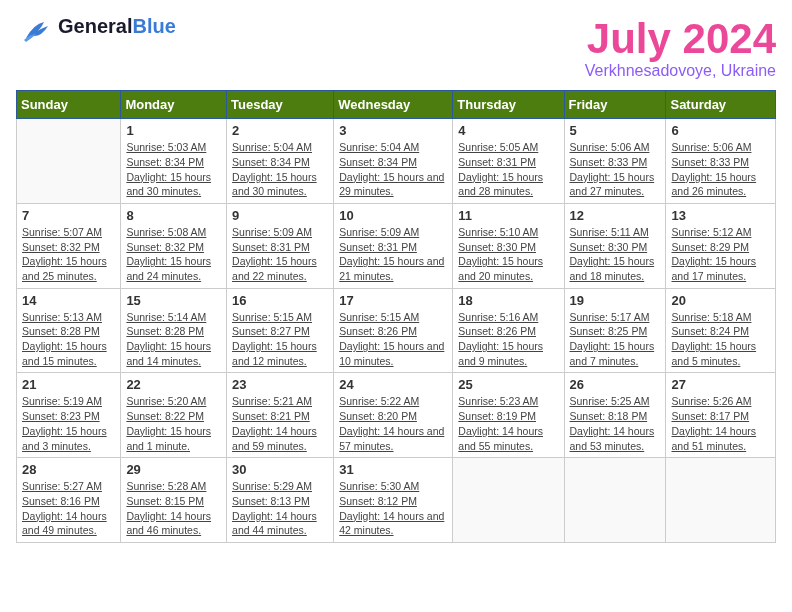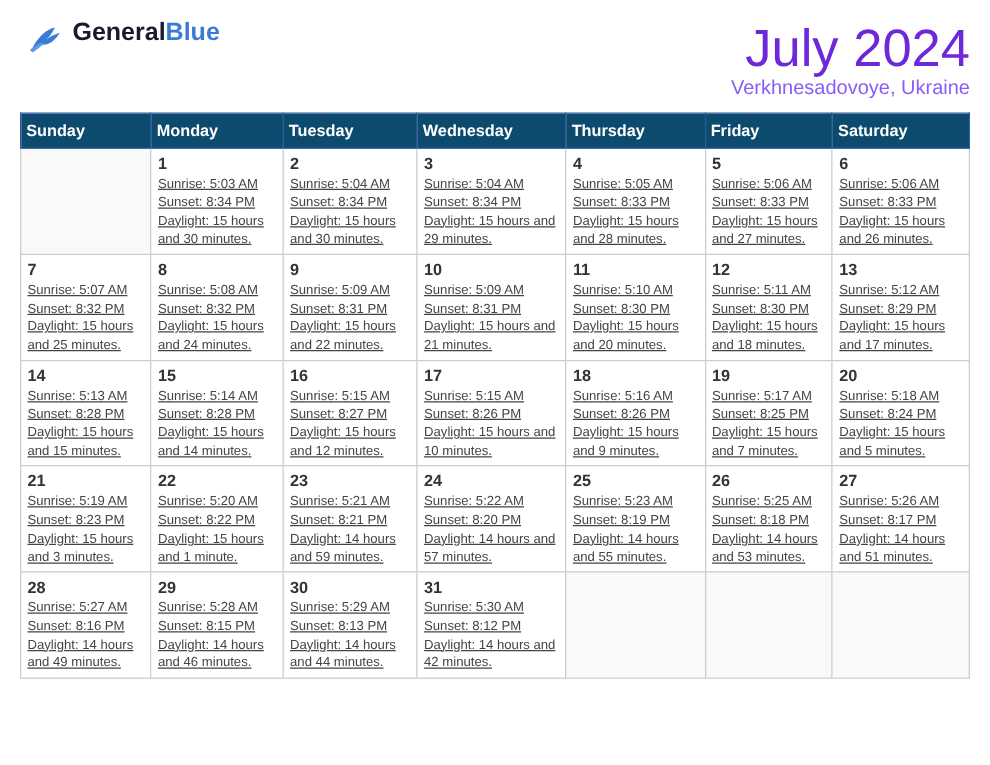--- a/index.html
+++ b/index.html
@@ -23,35 +23,35 @@
     }
     .logo-line {
       display: flex;
       align-items: flex-start;
     }
     .title-area {
       text-align: right;
     }
     .month-title {
       font-size: 42px;
-      font-weight: normal;
-      color: #6d28d9;
+      font-weight: bold;
+      color: #ec4899;
       line-height: 1.1;
     }
     .subtitle {
       font-size: 16px;
       color: #8b5cf6;
     }
     table {
       width: 100%;
       border-collapse: collapse;
       font-size: 11px;
     }
     thead tr th {
-      background-color: #0c4a6e;
+      background-color: #4d7c0f;
       color: #fff;
       padding: 6px 4px;
       text-align: left;
       font-size: 13px;
       font-weight: bold;
       border: 1px solid #2a5a9a;
     }
     tbody tr td {
       border: 1px solid #ccc;
       vertical-align: top;
@@ -135,21 +135,21 @@
         </td>
         <td>
           <span class="day-number">3</span>
           <div class="day-info" style="white-space: pre-line;">Sunrise: 5:04 AM
 Sunset: 8:34 PM
 Daylight: 15 hours and 29 minutes.</div>
         </td>
         <td>
           <span class="day-number">4</span>
           <div class="day-info" style="white-space: pre-line;">Sunrise: 5:05 AM
-Sunset: 8:33 PM
+Sunset: 8:31 PM
 Daylight: 15 hours and 28 minutes.</div>
         </td>
         <td>
           <span class="day-number">5</span>
           <div class="day-info" style="white-space: pre-line;">Sunrise: 5:06 AM
 Sunset: 8:33 PM
 Daylight: 15 hours and 27 minutes.</div>
         </td>
         <td>
           <span class="day-number">6</span>

